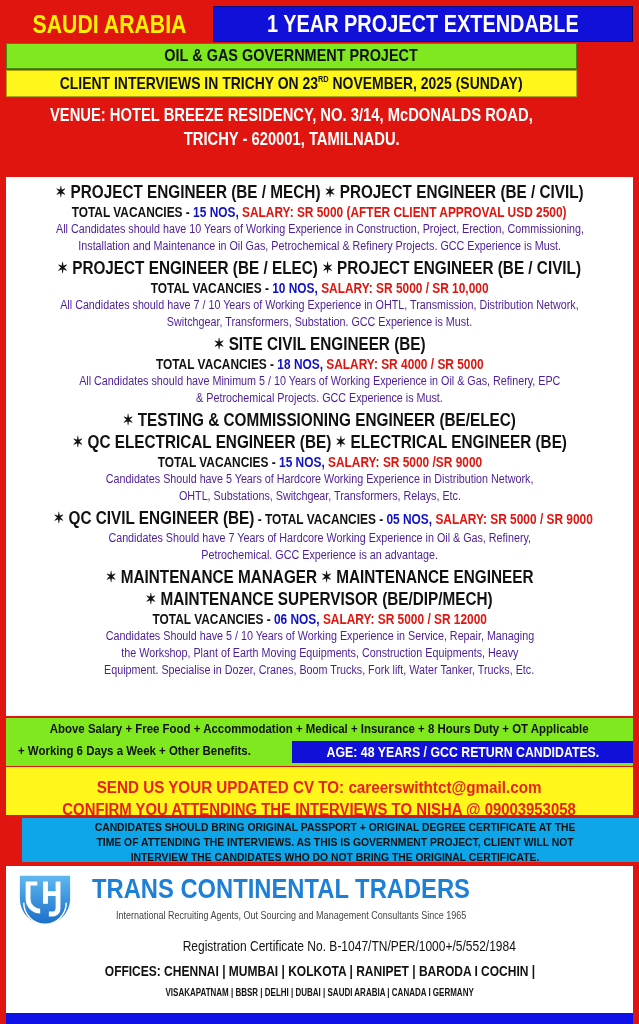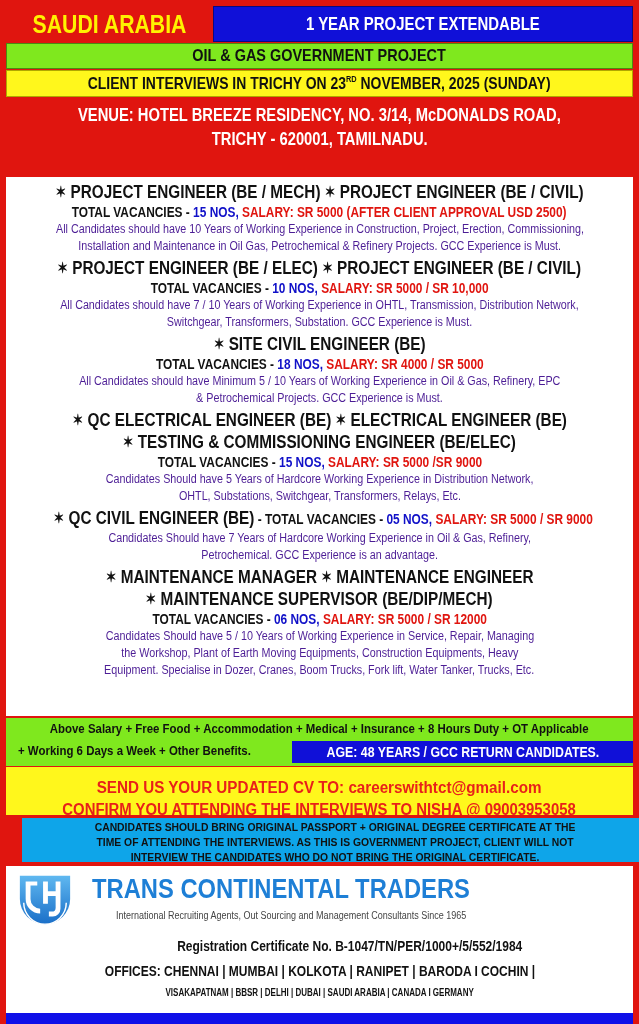--- a/index.html
+++ b/index.html
@@ -4,23 +4,23 @@
 <style>
   * { box-sizing: border-box; margin: 0; padding: 0; }
   html, body { width: 639px; height: 1024px; overflow: hidden; background: #e0150f; }
   body { font-family: "Liberation Sans", sans-serif; position: relative; }
   .poster { position: absolute; left: 0; top: 0; width: 639px; height: 1024px; background: #e0150f; }
   .narrow { display: inline-block; transform-origin: center; white-space: nowrap; }
 
   
   .hdr { position: absolute; left: 6px; top: 6px; width: 627px; height: 36px; display: flex; }
   .hdr-left { width: 207px; background: #e0150f; color: #fff200; font-weight: bold; font-size: 25px; display:flex; align-items:center; justify-content:center; }
-  .hdr-right { flex: 1; background: #1010d8; color: #ffffff; font-weight: bold; font-size: 18px; display:flex; align-items:center; justify-content:center; border: 1px solid #0a0a80;}
-
-  .band { position: absolute; left: 6px; width: 627px; display:flex; align-items:center; justify-content:center; text-align:center; font-weight: bold; }
+  .hdr-right { flex: 1; background: #1010d8; color: #ffffff; font-weight: bold; font-size: 24px; display:flex; align-items:center; justify-content:center; border: 1px solid #0a0a80;}
+
+  .band { position: absolute; left: 6px; width: 571px; display:flex; align-items:center; justify-content:center; text-align:center; font-weight: bold; }
   .green { top: 43px; height: 26px; background: #7fe81e; color: #111; font-size: 17px; border:1px solid #4a8a12; }
   .yellow1 { top: 70px; height: 27px; background: #fff71c; color: #111; font-size: 17px; border:1px solid #b0a800; }
   .venue { top: 99px; height: 52px; background: #e0150f; color: #fff; font-size: 18px; flex-direction: column; line-height: 24px; justify-content: flex-end; }
   .visa { top: 151px; height: 25px; background: #d6d6f6; color: #111; font-size: 16px; border:1px solid #7a7ad0; }
 
   .main { position: absolute; left: 6px; top: 177px; width: 627px; height: 539px; background: #ffffff; text-align: center; color: #111; }
   .role { font-weight: bold; font-size: 18px; line-height: 22px; white-space: nowrap; }
   .vac { font-weight: bold; font-size: 14px; line-height: 18px; white-space: nowrap; }
   .vac .blue { color: #1010c8; }
   .vac .red { color: #e0150f; }
@@ -35,21 +35,21 @@
   .cvband { position: absolute; left: 6px; top: 767px; width: 627px; height: 48px; background: #fff71c; color: #e8201a; font-weight: bold; text-align:center; }
   .cv1 { font-size: 16px; line-height: 22px; margin-top: 10px; }
   .cv2 { font-size: 16px; line-height: 22px; }
 
   .notice { position: absolute; left: 22px; top: 818px; width: 627px; height: 46px; background: #0ea5e9; color: #111; font-weight: bold; font-size: 11.5px; line-height: 15px; text-align:center; padding-top: 2px; border-bottom: 2px solid #e0150f; }
 
   .footer { position: absolute; left: 6px; top: 866px; width: 627px; height: 147px; background: #fff; }
   .logo { position:absolute; left: 10px; top: 4px; width: 58px; height: 58px; }
   .brand { position:absolute; left: 86px; top: 8px; color: #1e7fd6; font-weight:bold; font-size: 27px; white-space:nowrap; }
   .tagline { position:absolute; left: 110px; top: 44px; color:#444; font-size: 10px; white-space:nowrap; }
-  .reg { position:absolute; left: 0; width: 627px; top: 71px; text-align:center; padding-left: 60px; font-weight: bold; font-size: 15px; color:#111; white-space:nowrap;}
+  .reg { position:absolute; left: 0; width: 627px; top: 71px; text-align:center; padding-left: 60px; font-weight: normal; font-size: 15px; color:#111; white-space:nowrap;}
   .off1 { position:absolute; left: 0; width: 627px; top: 96px; text-align:center; font-weight:bold; font-size: 15px; color:#111; white-space:nowrap;}
   .off2 { position:absolute; left: 0; width: 627px; top: 121px; text-align:center; font-weight:bold; font-size: 10px; color:#111; white-space:nowrap;}
 
   .bottombar { position:absolute; left: 6px; top: 1013px; width: 627px; height: 11px; background:#1010e8; }
   sup { font-size: 9px; }
 </style>
 </head>
 <body>
 
 <div class="poster">
@@ -130,29 +130,29 @@
         </span>
       </div>
       <div class="desc"><span class="narrow" style="transform:scaleX(0.86)">All Candidates should have Minimum 5 / 10 Years of Working Experience in Oil &amp; Gas, Refinery, EPC</span></div>
       <div class="desc"><span class="narrow" style="transform:scaleX(0.86)">&amp; Petrochemical Projects. GCC Experience is Must.</span></div>
     </div>
 
     <div style="padding-top:2px;">
       <div class="role">
         <span class="narrow" style="transform:scaleX(0.85)">
           <span class="star">✶</span>
+          <span>TESTING &amp; COMMISSIONING ENGINEER (BE/ELEC)</span>
+        </span>
+      </div>
+      <div class="role">
+        <span class="narrow" style="transform:scaleX(0.85)">
+          <span class="star">✶</span>
           <span>QC ELECTRICAL ENGINEER (BE)</span>
           <span class="star">✶</span>
           <span>ELECTRICAL ENGINEER (BE)</span>
-        </span>
-      </div>
-      <div class="role">
-        <span class="narrow" style="transform:scaleX(0.85)">
-          <span class="star">✶</span>
-          <span>TESTING &amp; COMMISSIONING ENGINEER (BE/ELEC)</span>
         </span>
       </div>
       <div class="vac">
         <span class="narrow" style="transform:scaleX(0.85)">
           <span>TOTAL VACANCIES - </span><span class="blue">15 NOS,</span><span class="red"> SALARY: SR 5000 /SR 9000</span>
         </span>
       </div>
       <div class="desc"><span class="narrow" style="transform:scaleX(0.86)">Candidates Should have 5 Years of Hardcore Working Experience in Distribution Network,</span></div>
       <div class="desc"><span class="narrow" style="transform:scaleX(0.86)">OHTL, Substations, Switchgear, Transformers, Relays, Etc.</span></div>
     </div>

